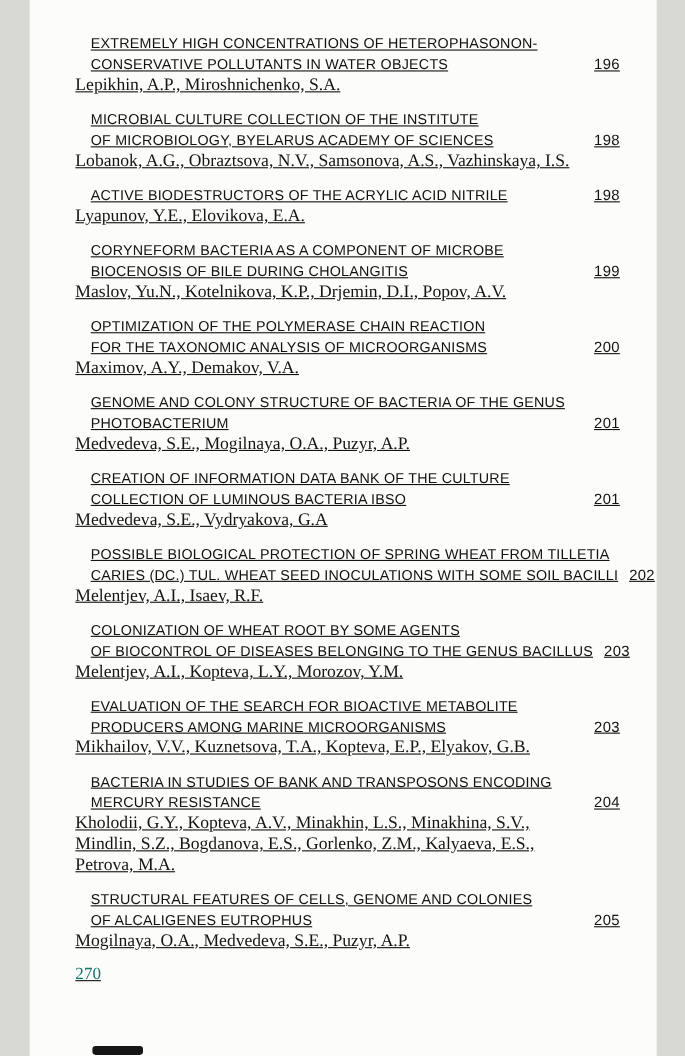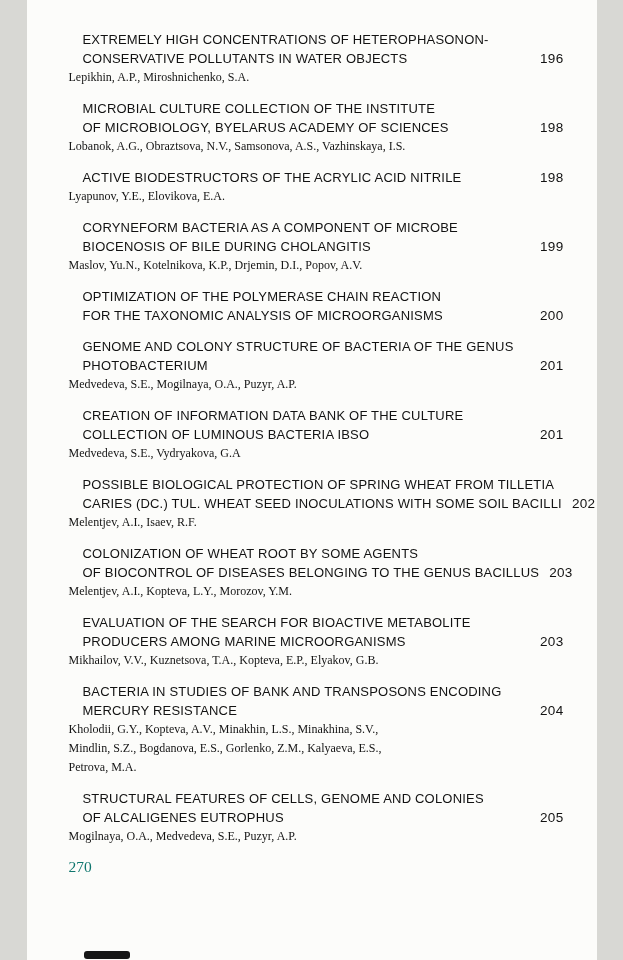--- a/index.html
+++ b/index.html
@@ -10,20 +10,21 @@
   .scan-page {
     position: relative;
     width: 570px;
     height: 960px;
     margin: 0 auto;
     background: #fcfcfa;
     box-sizing: border-box;
     padding: 30px 33px 0 42px;
     color: #121212;
     overflow: hidden;
+    text-decoration: underline;
   }
   .toc-list { }
   .entry {
     margin-bottom: 12px;
   }
   .title-row {
     display: flex;
     align-items: baseline;
     padding-left: 14px;
     line-height: 19px;
@@ -40,21 +41,21 @@
     flex: 0 0 auto;
     margin-left: 10px;
     font-family: "Liberation Sans", sans-serif;
     font-size: 13.5px;
     letter-spacing: 0.3px;
     white-space: nowrap;
     color: #121212;
   }
   .authors-line {
     font-family: "Liberation Serif", serif;
-    font-size: 12px;
+    font-size: 16px;
     line-height: 19px;
     color: #141414;
     white-space: nowrap;
   }
   .folio {
     margin-top: 6px;
     font-family: "Liberation Serif", serif;
     font-size: 15.5px;
     color: #0f766e;
   }
@@ -111,20 +112,21 @@
         <div class="authors-line">Maslov, Yu.N., Kotelnikova, K.P., Drjemin, D.I., Popov, A.V.</div>
       </div>
       <div class="entry">
         <div class="title-row">
           <span class="title-text">OPTIMIZATION OF THE POLYMERASE CHAIN REACTION</span>
         </div>
         <div class="title-row">
           <span class="title-text">FOR THE TAXONOMIC ANALYSIS OF MICROORGANISMS</span>
           <span class="page-num">200</span>
         </div>
+        <div class="authors-line">Maximov, A.Y., Demakov, V.A.</div>
       </div>
       <div class="entry">
         <div class="title-row">
           <span class="title-text">GENOME AND COLONY STRUCTURE OF BACTERIA OF THE GENUS</span>
         </div>
         <div class="title-row">
           <span class="title-text">PHOTOBACTERIUM</span>
           <span class="page-num">201</span>
         </div>
         <div class="authors-line">Medvedeva, S.E., Mogilnaya, O.A., Puzyr, A.P.</div>

